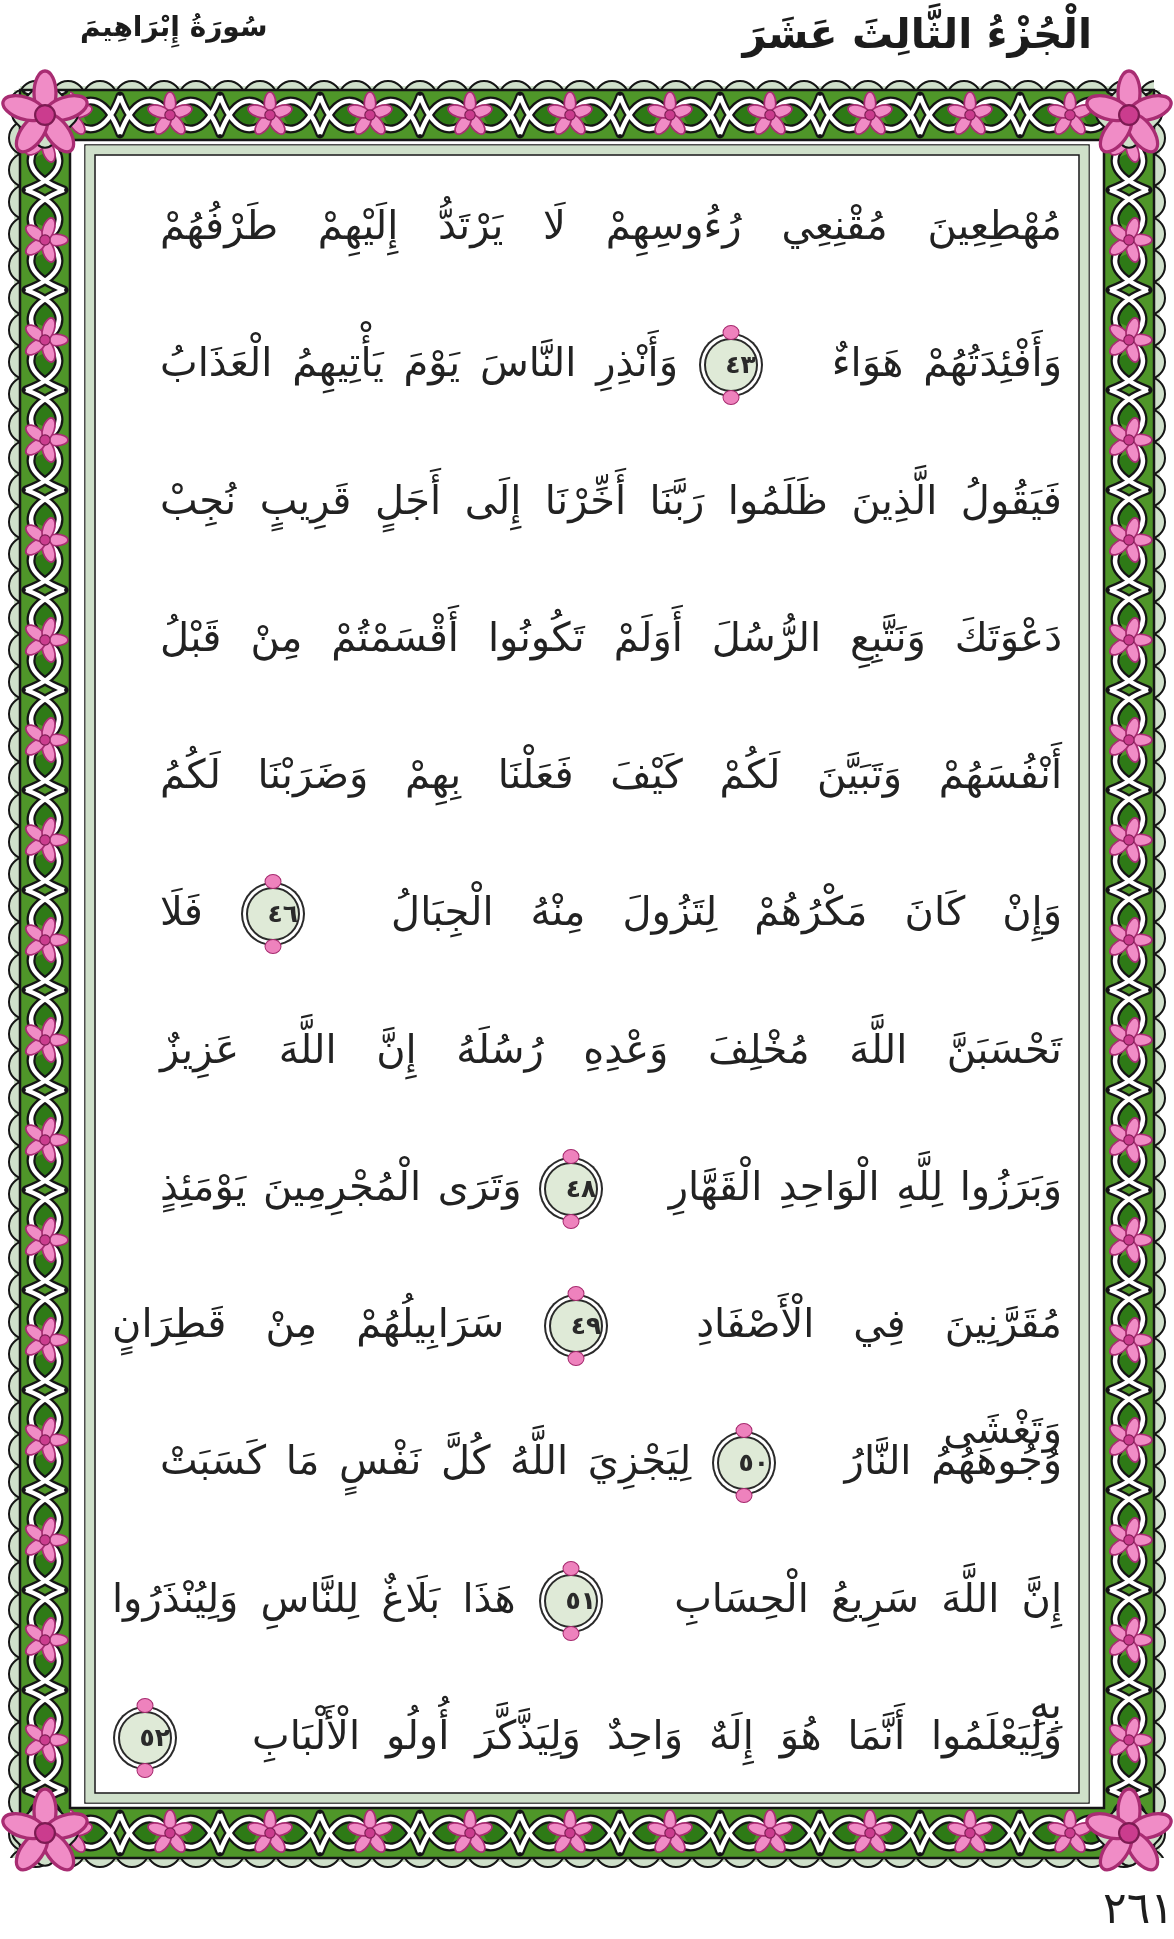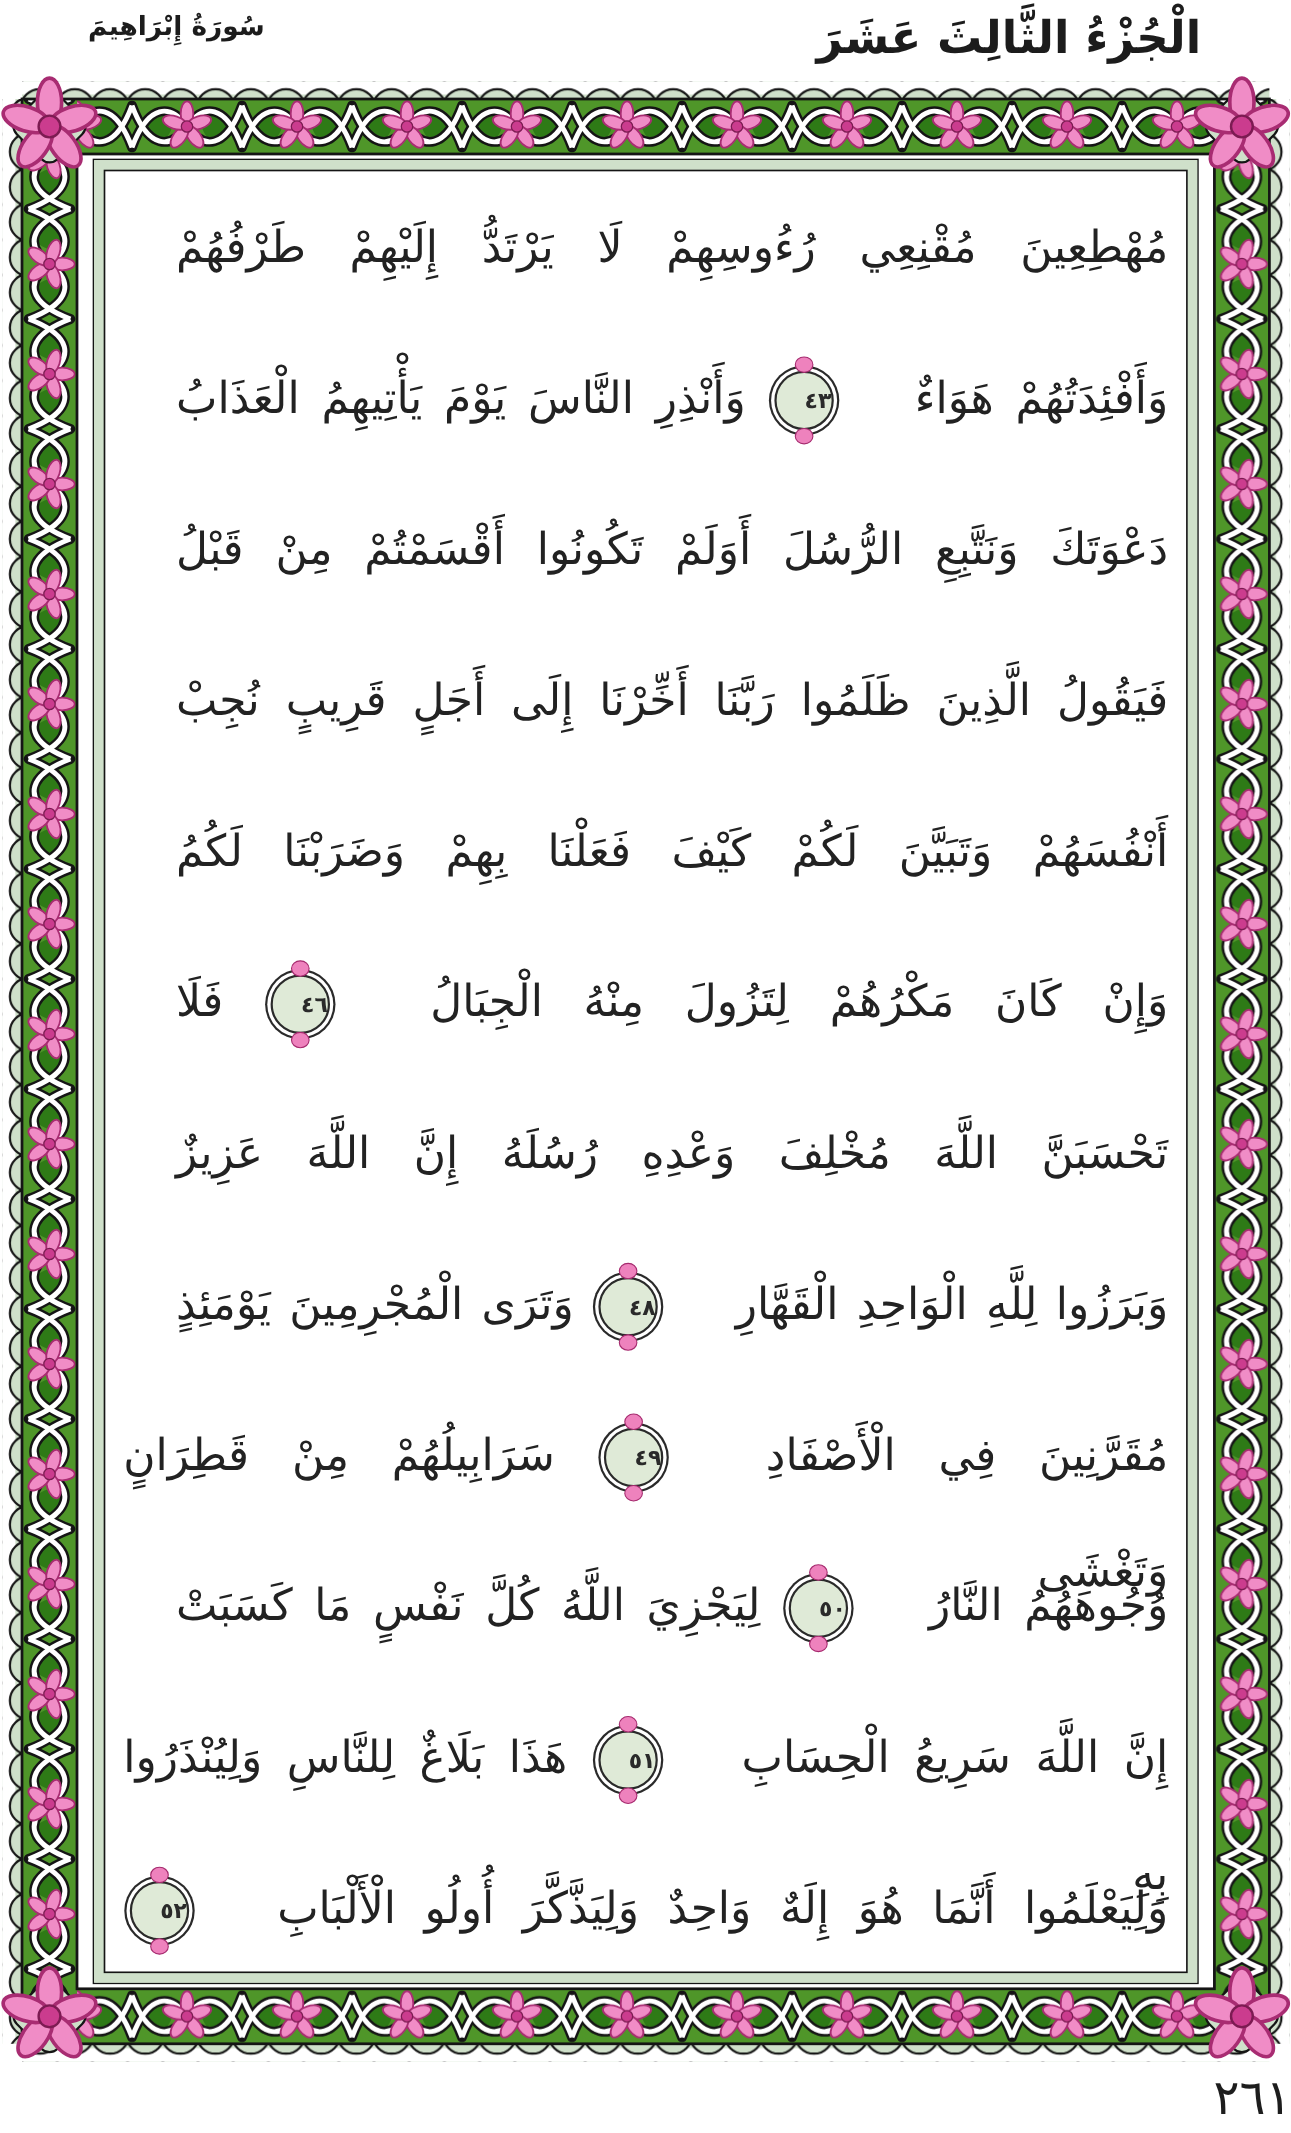--- a/index.html
+++ b/index.html
@@ -2,21 +2,21 @@
 <html lang="ar"><head>
 <meta charset="utf-8">
 <style>
   html,body{margin:0;padding:0;background:#ffffff;}
   body{font-family:"DejaVu Sans",sans-serif;color:#1f1f1f;}
   .page{position:relative;width:1174px;height:1939px;background:#ffffff;overflow:hidden;}
 
   
   .head{position:absolute;top:10px;font-size:41px;font-weight:bold;color:#1c1c1c;white-space:nowrap;}
   .head-right{right:82px;}
-  .head-left{left:80px;font-size:24px;}
+  .head-left{left:80px;font-size:28px;}
 
   
   .frame-svg{position:absolute;left:0;top:0;width:1174px;height:1939px;pointer-events:none;}
 
   
   .text-block{
     position:absolute;left:112px;top:172px;width:950px;height:1616px;
     display:flex;flex-direction:column;justify-content:space-between;
   }
   .qline{
@@ -24,21 +24,21 @@
     direction:rtl;text-align:justify;text-align-last:justify;
     overflow:visible;white-space:normal;color:#222222;
   }
   .qtext{letter-spacing:0;margin-left:48px;}
 
   
   .aya{
     display:inline-block;width:50px;height:50px;line-height:50px;
     border-radius:50%;background:#dfead7;border:2px solid #2a2a2a;
     box-shadow:0 0 0 3px #ffffff,0 0 0 5px #2a2a2a;
-    text-align:left;font-size:20px;font-weight:bold;color:#2a2a2a;
+    text-align:left;font-size:25px;font-weight:bold;color:#2a2a2a;
     vertical-align:middle;position:relative;margin:0 6px;
   }
   .aya::before,.aya::after{
     content:"";position:absolute;left:50%;transform:translateX(-50%);
     width:15px;height:13px;background:#ee82bd;border:1px solid #a52a6e;
     border-radius:50%;
   }
   .aya::before{top:-15px;}
   .aya::after{bottom:-15px;}
 
@@ -137,22 +137,22 @@
       <use href="#flower5" transform="translate(45,115) scale(2.2)"></use>
       <use href="#flower5" transform="translate(1129,115) scale(2.2)"></use>
       <use href="#flower5" transform="translate(45,1833) scale(2.2)"></use>
       <use href="#flower5" transform="translate(1129,1833) scale(2.2)"></use>
     </g>
   </svg>
 
   <div class="text-block">
       <div class="qline" dir="rtl"><span class="qtext">مُهْطِعِينَ مُقْنِعِي رُءُوسِهِمْ لَا يَرْتَدُّ إِلَيْهِمْ طَرْفُهُمْ</span> </div>
       <div class="qline" dir="rtl"><span class="qtext">وَأَفْئِدَتُهُمْ هَوَاءٌ</span> <span class="aya">٤٣</span> <span class="qtext">وَأَنْذِرِ النَّاسَ يَوْمَ يَأْتِيهِمُ الْعَذَابُ</span> </div>
+      <div class="qline" dir="rtl"><span class="qtext">فَيَقُولُ الَّذِينَ ظَلَمُوا رَبَّنَا أَخِّرْنَا إِلَى أَجَلٍ قَرِيبٍ نُجِبْ</span> </div>
       <div class="qline" dir="rtl"><span class="qtext">دَعْوَتَكَ وَنَتَّبِعِ الرُّسُلَ أَوَلَمْ تَكُونُوا أَقْسَمْتُمْ مِنْ قَبْلُ</span> </div>
-      <div class="qline" dir="rtl"><span class="qtext">فَيَقُولُ الَّذِينَ ظَلَمُوا رَبَّنَا أَخِّرْنَا إِلَى أَجَلٍ قَرِيبٍ نُجِبْ</span> </div>
       <div class="qline" dir="rtl"><span class="qtext">أَنْفُسَهُمْ وَتَبَيَّنَ لَكُمْ كَيْفَ فَعَلْنَا بِهِمْ وَضَرَبْنَا لَكُمُ</span> </div>
       <div class="qline" dir="rtl"><span class="qtext">وَإِنْ كَانَ مَكْرُهُمْ لِتَزُولَ مِنْهُ الْجِبَالُ</span> <span class="aya">٤٦</span> <span class="qtext">فَلَا</span> </div>
       <div class="qline" dir="rtl"><span class="qtext">تَحْسَبَنَّ اللَّهَ مُخْلِفَ وَعْدِهِ رُسُلَهُ إِنَّ اللَّهَ عَزِيزٌ</span> </div>
       <div class="qline" dir="rtl"><span class="qtext">وَبَرَزُوا لِلَّهِ الْوَاحِدِ الْقَهَّارِ</span> <span class="aya">٤٨</span> <span class="qtext">وَتَرَى الْمُجْرِمِينَ يَوْمَئِذٍ</span> </div>
       <div class="qline" dir="rtl"><span class="qtext">مُقَرَّنِينَ فِي الْأَصْفَادِ</span> <span class="aya">٤٩</span> <span class="qtext">سَرَابِيلُهُمْ مِنْ قَطِرَانٍ وَتَغْشَى</span> </div>
       <div class="qline" dir="rtl"><span class="qtext">وُجُوهَهُمُ النَّارُ</span> <span class="aya">٥٠</span> <span class="qtext">لِيَجْزِيَ اللَّهُ كُلَّ نَفْسٍ مَا كَسَبَتْ</span> </div>
       <div class="qline" dir="rtl"><span class="qtext">إِنَّ اللَّهَ سَرِيعُ الْحِسَابِ</span> <span class="aya">٥١</span> <span class="qtext">هَذَا بَلَاغٌ لِلنَّاسِ وَلِيُنْذَرُوا بِهِ</span> </div>
       <div class="qline" dir="rtl"><span class="qtext">وَلِيَعْلَمُوا أَنَّمَا هُوَ إِلَهٌ وَاحِدٌ وَلِيَذَّكَّرَ أُولُو الْأَلْبَابِ</span> <span class="aya">٥٢</span> </div>
     </div>
 

